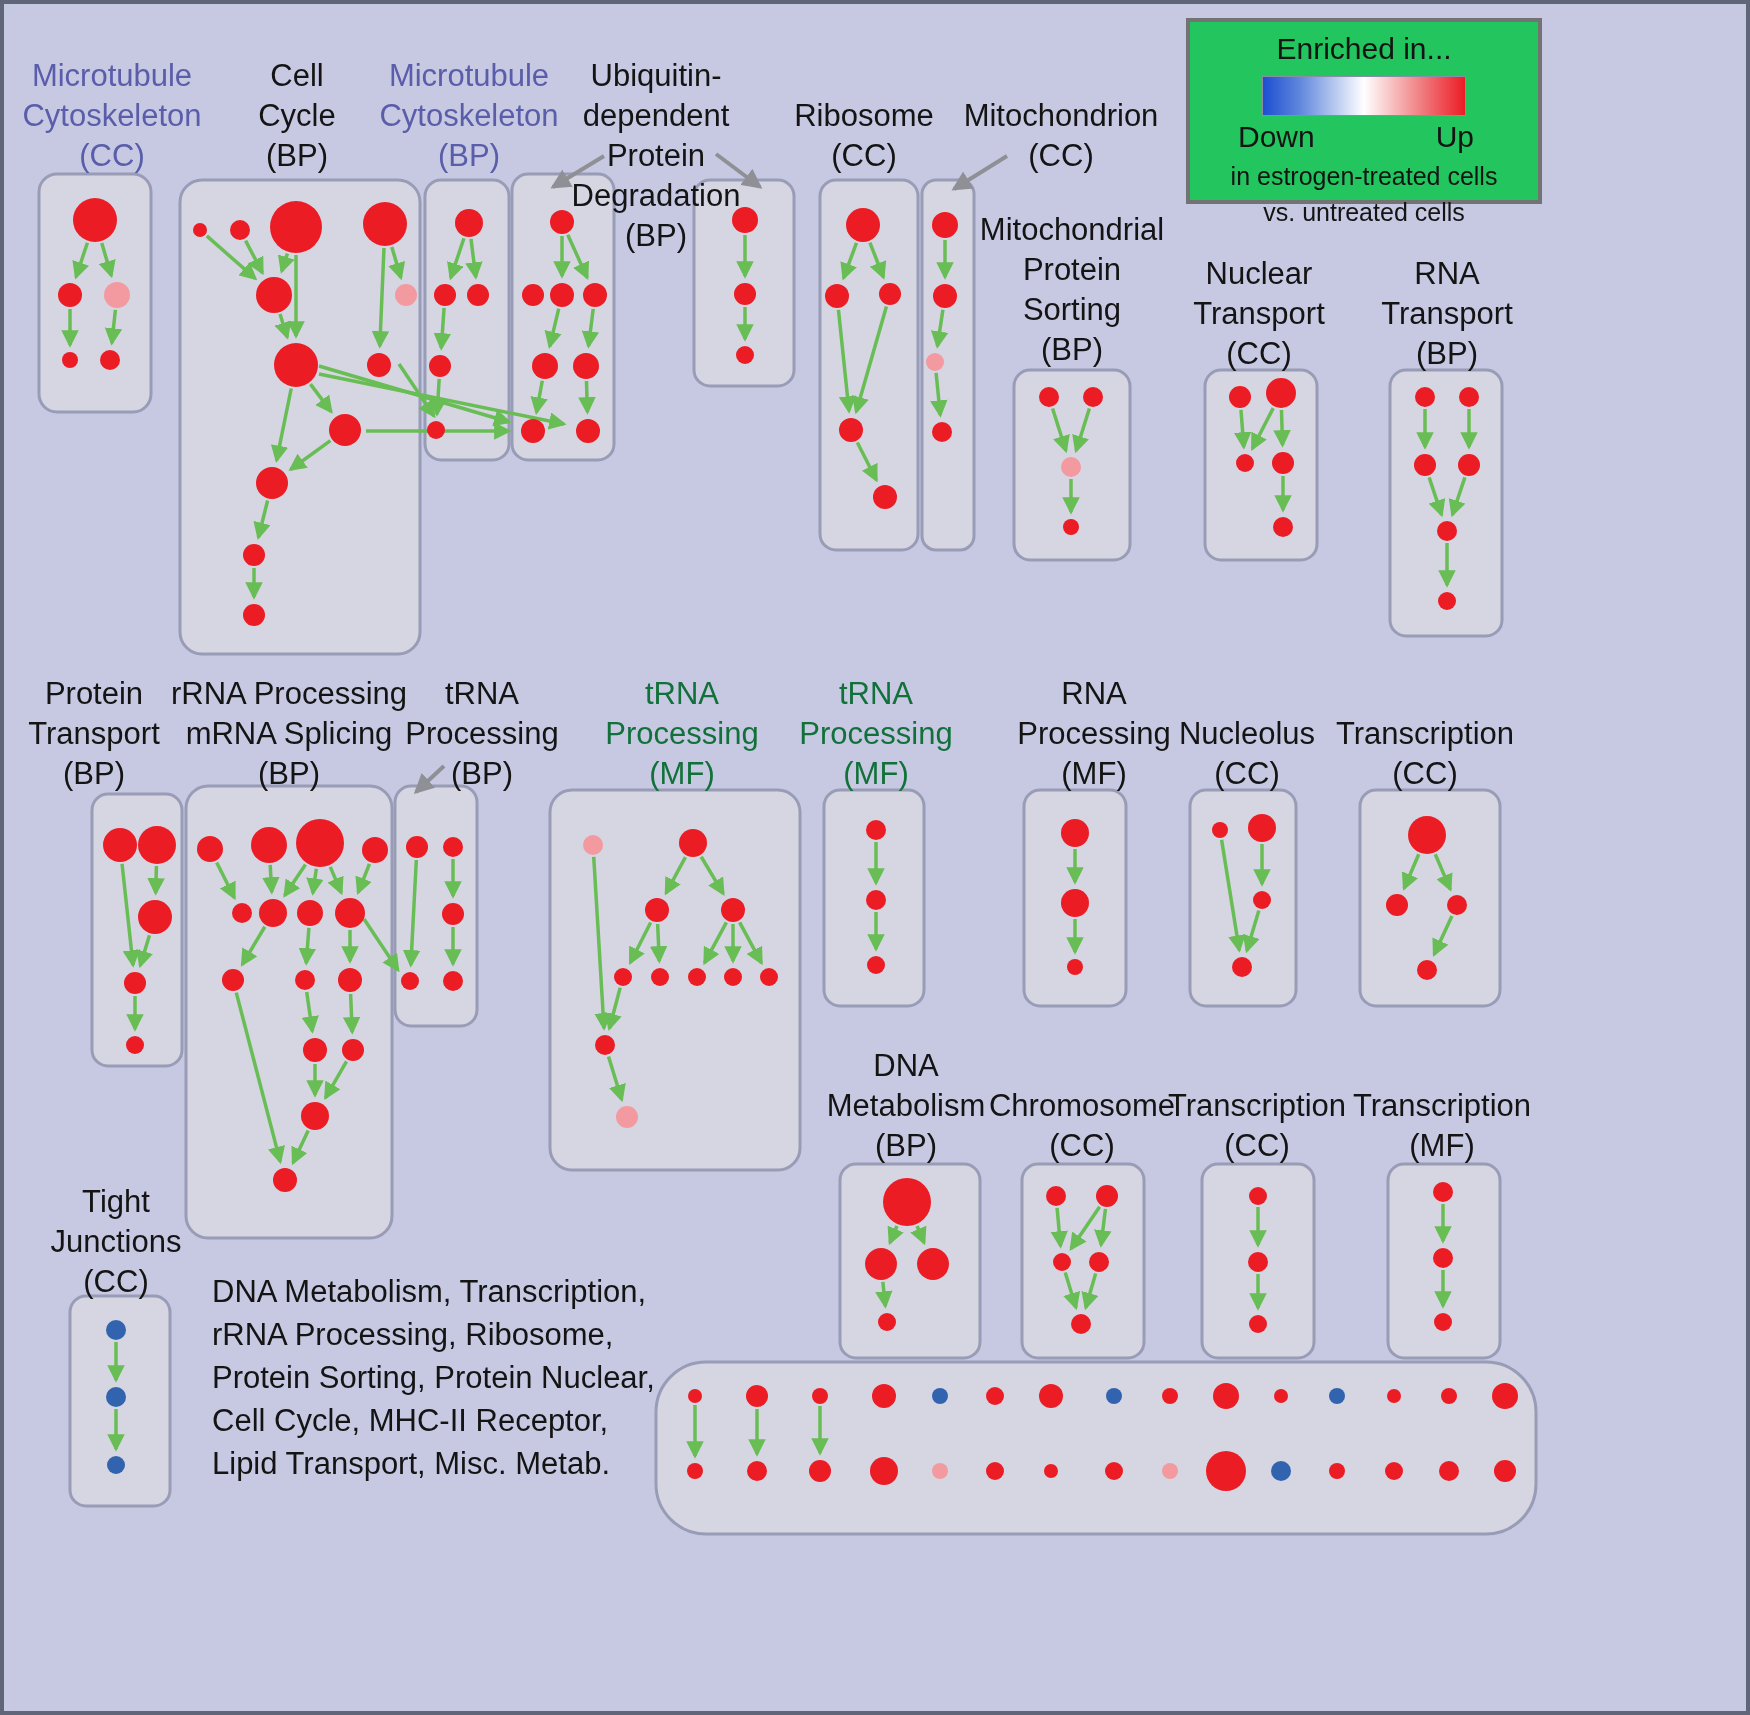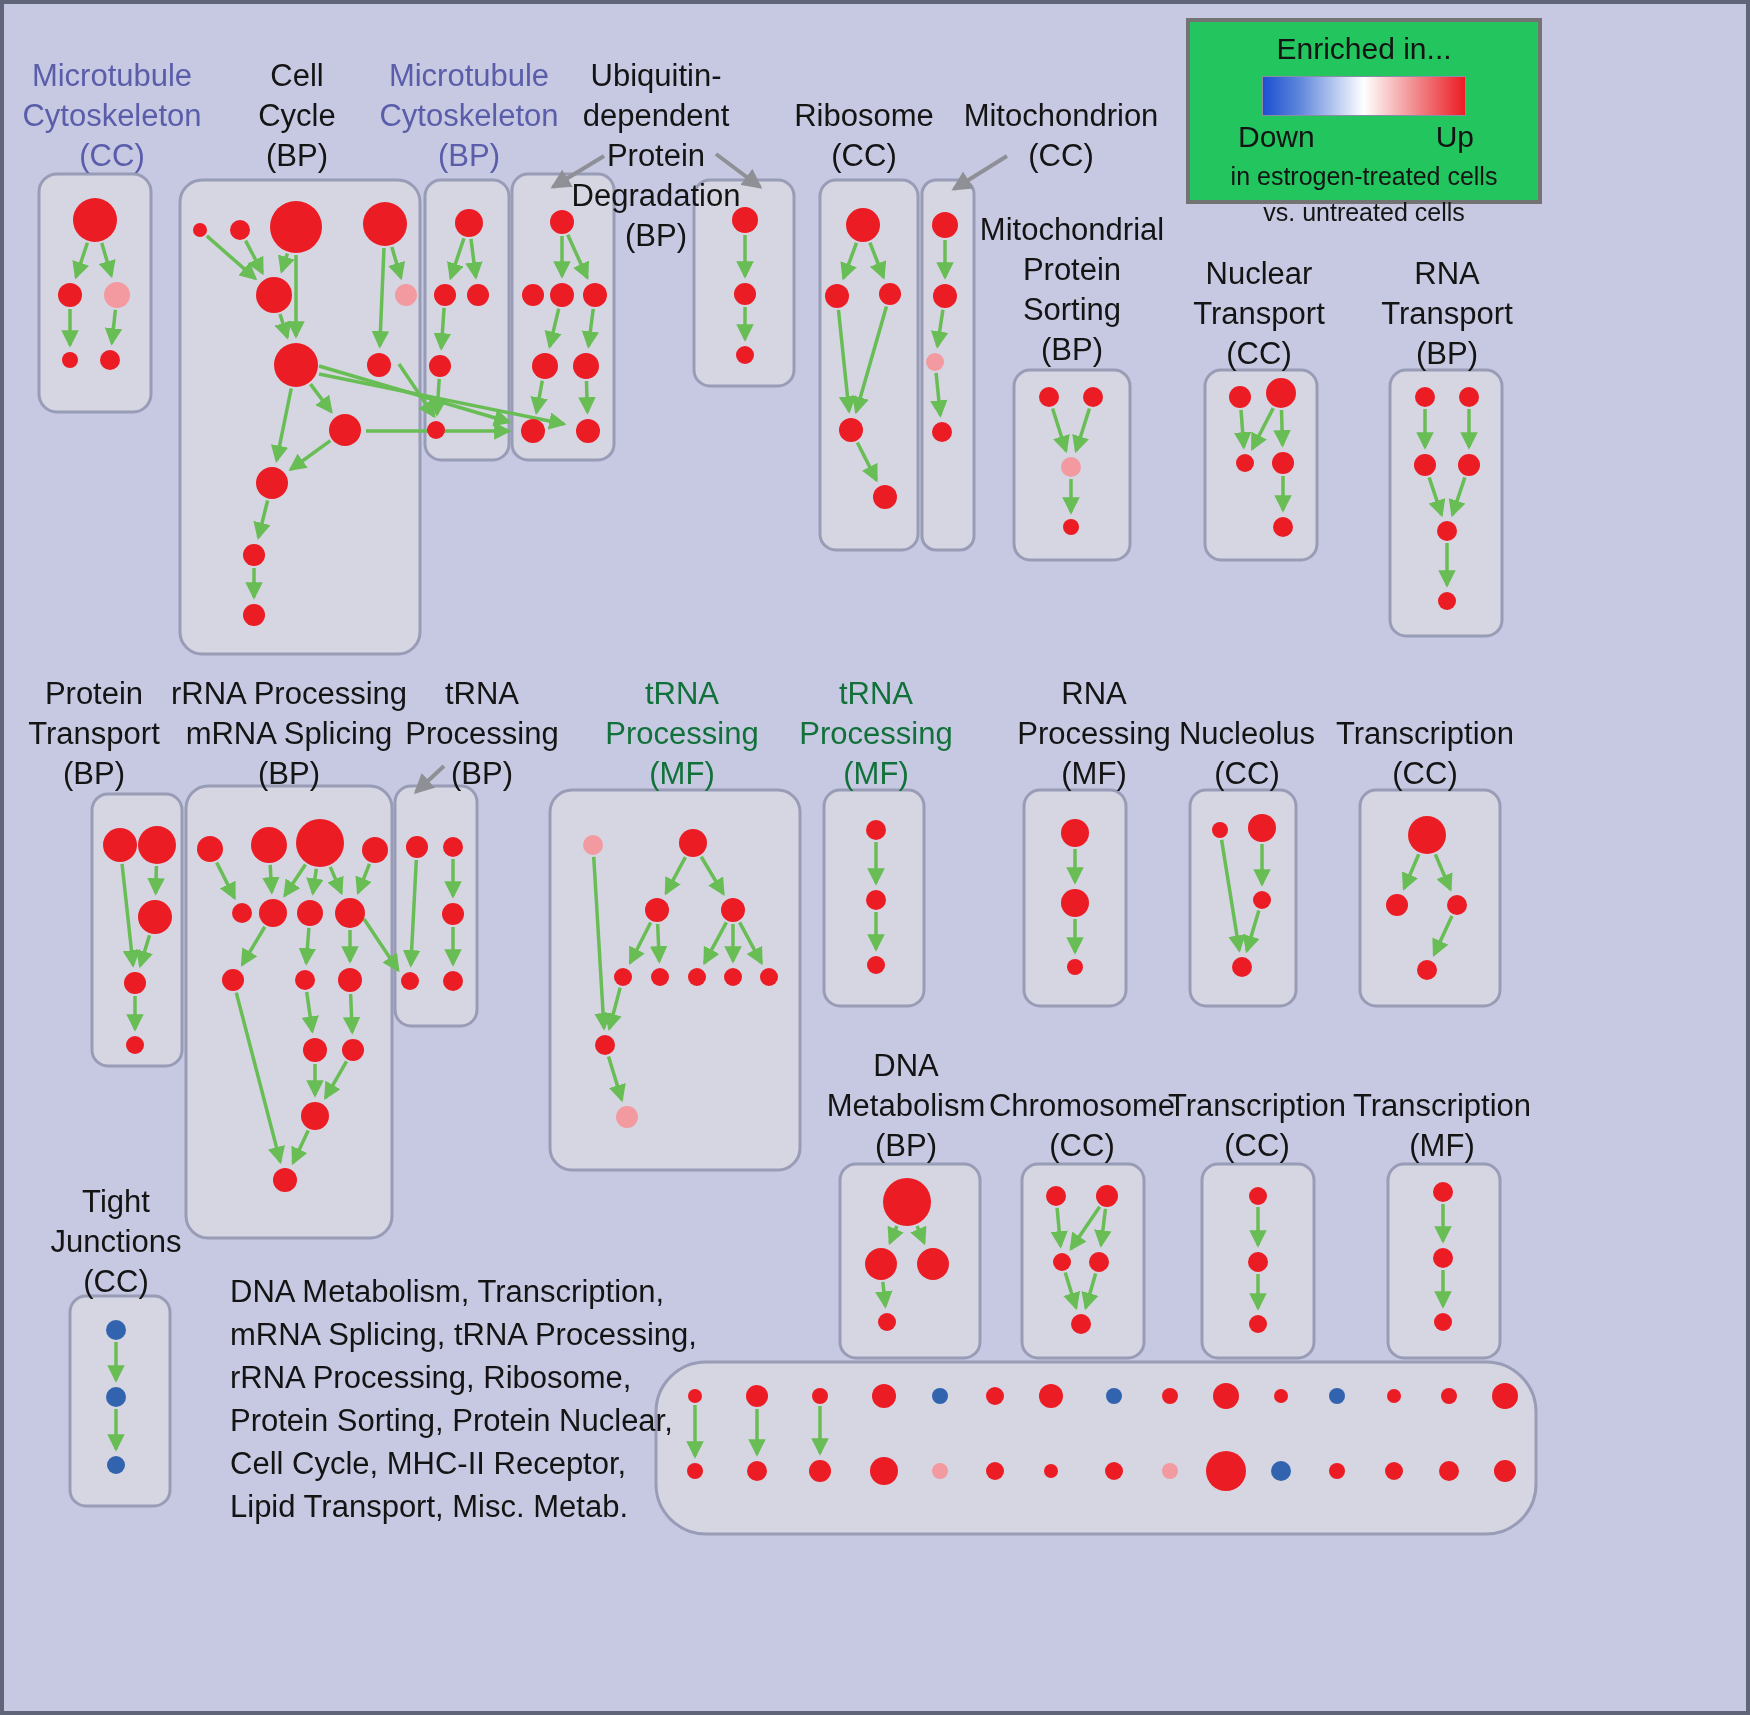--- a/index.html
+++ b/index.html
@@ -30,21 +30,21 @@
     border:1px solid #8a8da6;
     background:linear-gradient(90deg,#1c4fd1 0%,#5f86dc 18%,#ffffff 50%,#f07f82 78%,#ec1c24 100%);
   }
   .legend-row {
     display:flex; justify-content:space-between;
     padding:0 64px 0 48px; font-size:30px;gap:35px;
   }
   .legend-sub { text-align:center; font-size:25px; margin-top:8px; line-height:28px; }
 
   .footnote {
-    position:absolute; left:226px; top:1266px; width:470px;
+    position:absolute; left:208px; top:1266px; width:470px;
     font-size:31px; line-height:43px; color:#141414; z-index:5;
   }
 </style>
 </head>
 <body>
 
 <div id="figure">
 
   <svg id="diagram-svg" width="1750" height="1715" viewBox="0 0 1750 1715">
       <defs>
@@ -380,20 +380,19 @@
     <div class="legend-row">
       <span>Down</span>
       <span>Up</span>
     </div>
     <div class="legend-sub">in estrogen-treated cells</div>
     <div class="legend-sub">vs. untreated cells</div>
   </div>
 
   <div class="footnote">
     <div>DNA Metabolism, Transcription,</div>
-    <div>mRNA Splicing, tRNA Processing,</div>
     <div>rRNA Processing, Ribosome,</div>
     <div>Protein Sorting, Protein Nuclear,</div>
     <div>Cell Cycle, MHC-II Receptor,</div>
     <div>Lipid Transport, Misc. Metab.</div>
   </div>
 
 </div>
 
 </body></html>

